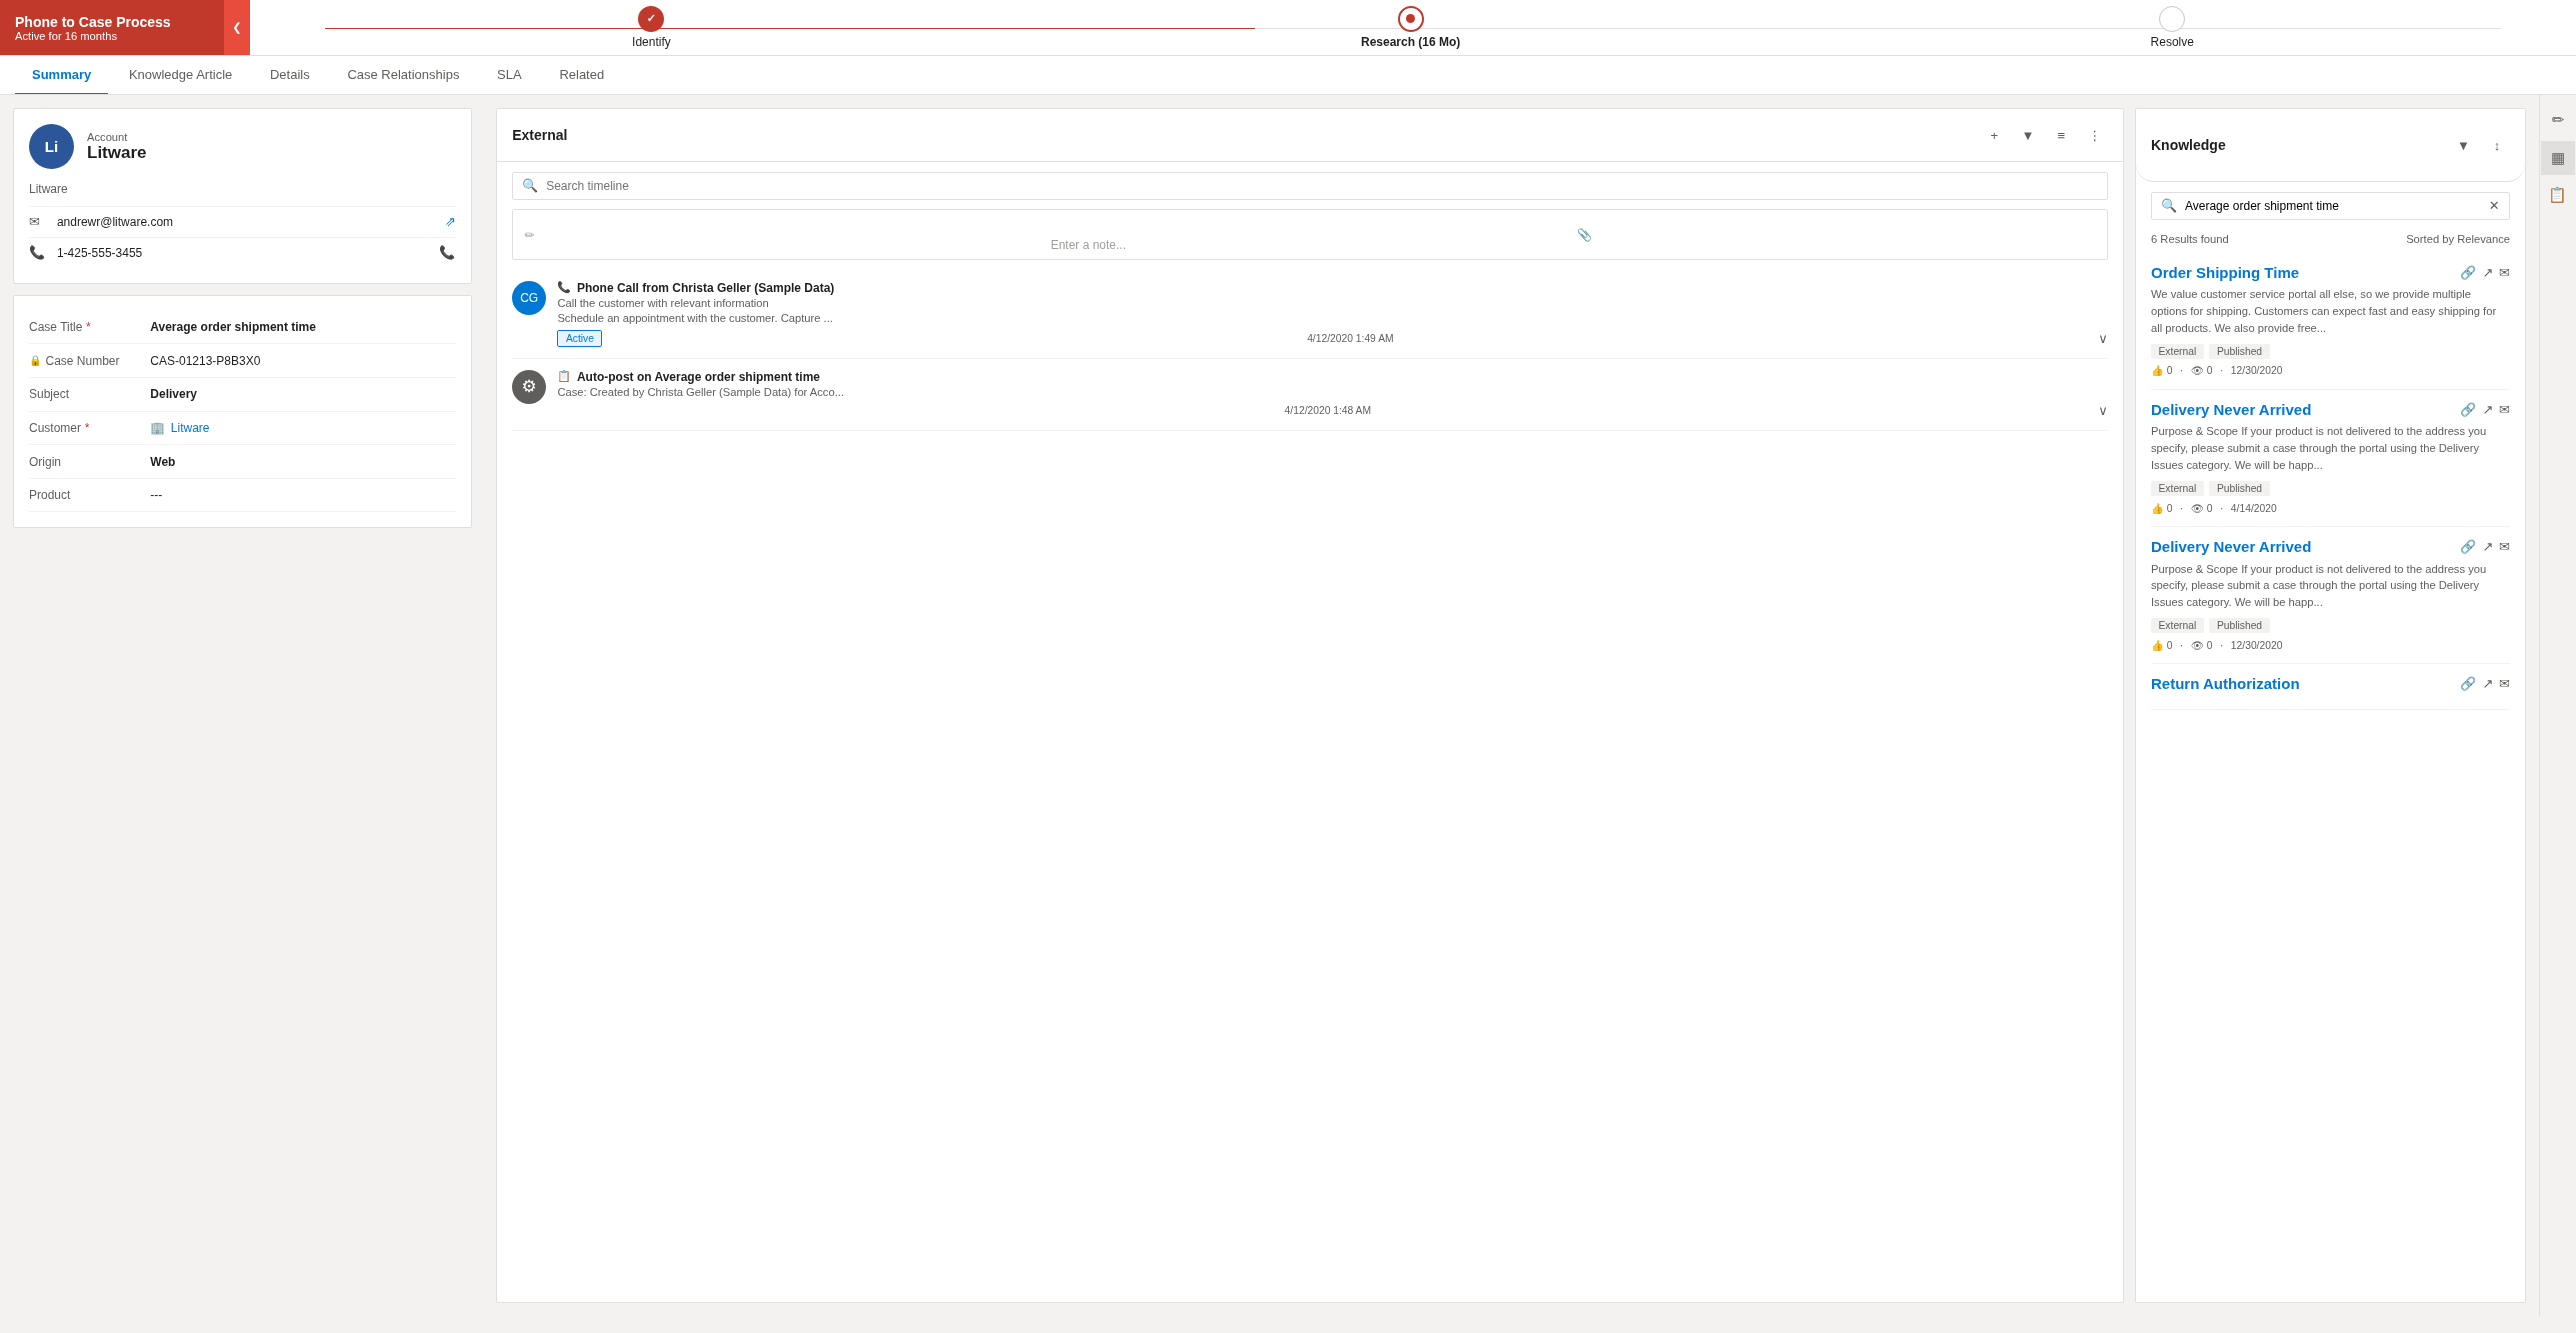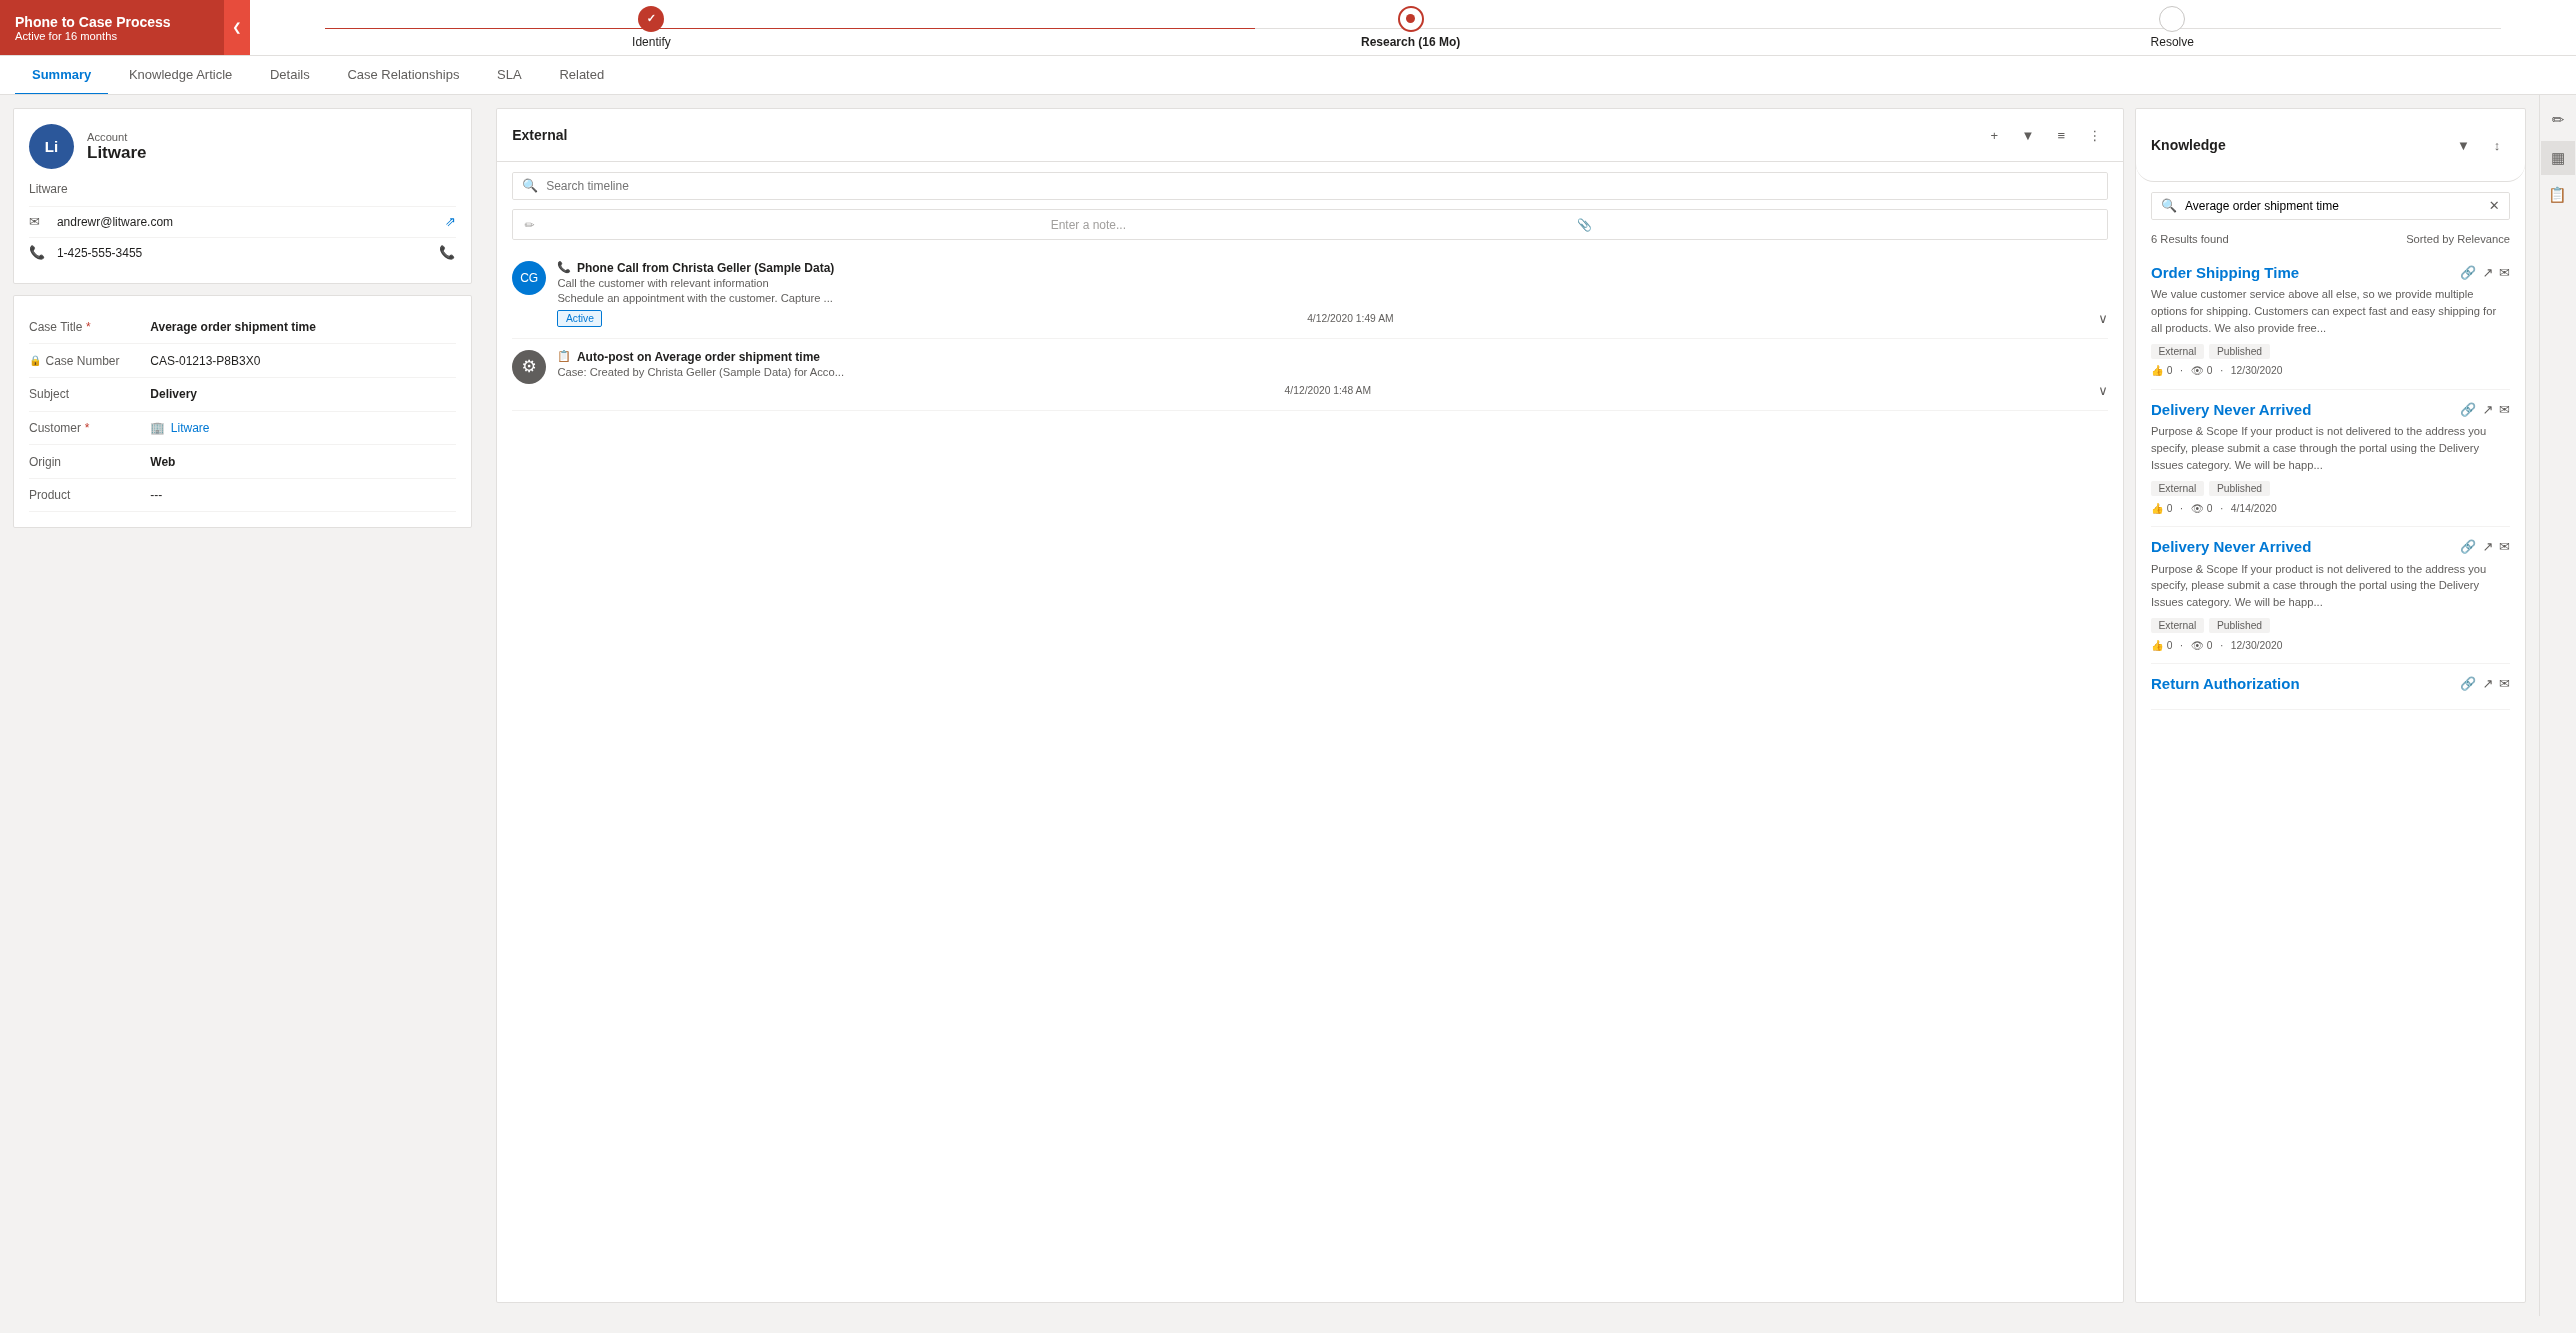--- a/index.html
+++ b/index.html
@@ -458,21 +458,21 @@
       <button class="timeline-icon-btn">▼</button>
       <button class="timeline-icon-btn">≡</button>
       <button class="timeline-icon-btn">⋮</button>
     </div>
     <div class="timeline-search">
       <span style="color:#605e5c;">🔍</span>
       <input type="text" placeholder="Search timeline" style="">
     </div>
     <div class="note-input-bar">
       <span>✏</span>
-      <span style="cursor:text;">Enter a note...</span>
+      <span style="cursor:text;margin-top:20px;">Enter a note...</span>
       <span>📎</span>
     </div>
     <div class="timeline-items">
 
       <div class="timeline-item">
         <div class="timeline-avatar blue">CG</div>
         <div class="timeline-item-content">
           <div class="timeline-item-title">
             <span style="font-size:11.2px;">📞</span>
             <span>Phone Call from Christa Geller (Sample Data)</span>
@@ -524,21 +524,21 @@
 
       <div class="knowledge-item">
         <div class="knowledge-item-header">
           <div class="knowledge-item-title">Order Shipping Time</div>
           <div class="knowledge-item-actions">
             <span class="knowledge-action-icon">🔗</span>
             <span class="knowledge-action-icon">↗</span>
             <span class="knowledge-action-icon">✉</span>
           </div>
         </div>
-        <div class="knowledge-item-body">We value customer service above all else, so we provide multiple options for shipping. Customers can expect fast and easy shipping for all products. We also provide free...</div>
+        <div class="knowledge-item-body">We value customer service portal all else, so we provide multiple options for shipping. Customers can expect fast and easy shipping for all products. We also provide free...</div>
         <div class="knowledge-tags">
           <span class="tag">External</span>
           <span class="tag">Published</span>
         </div>
         <div class="knowledge-item-footer">
           <span class="knowledge-vote">👍 <span>0</span></span>
           <span>·</span>
           <span class="knowledge-vote">👁 <span>0</span></span>
           <span>·</span>
           <span>12/30/2020</span>

